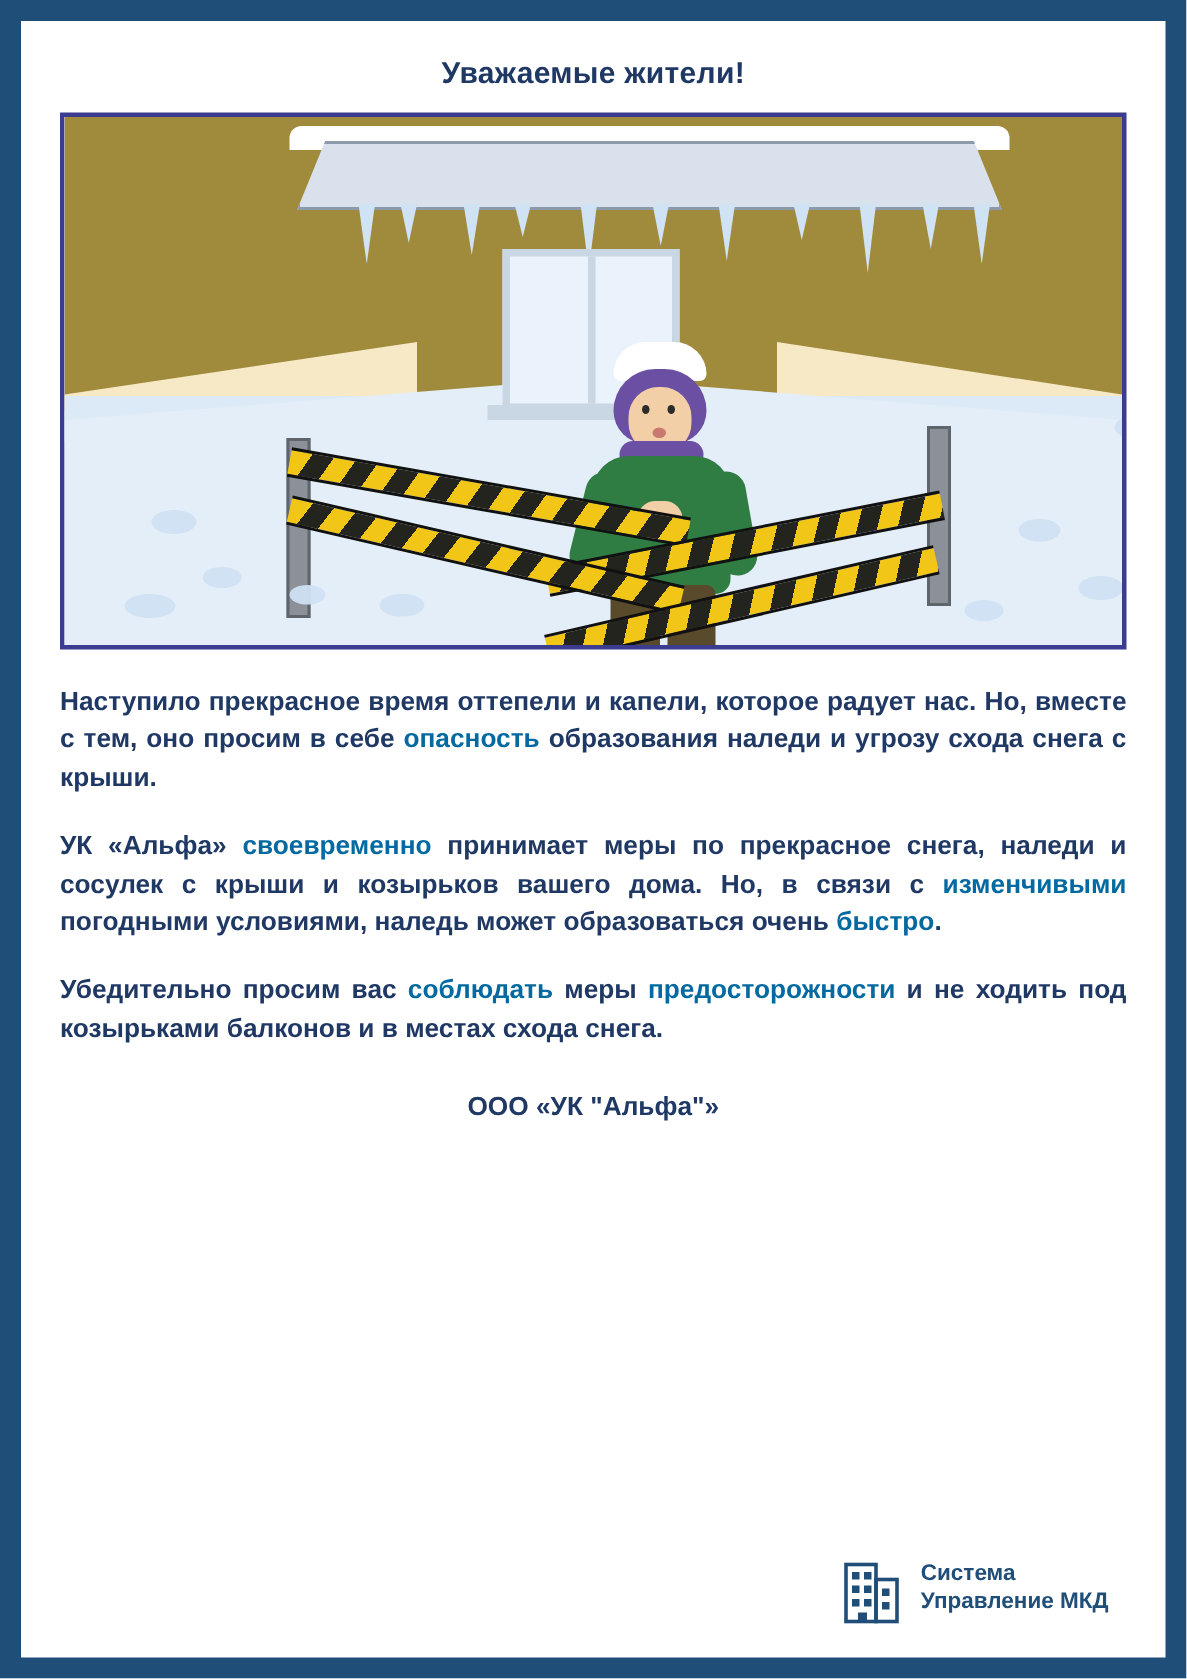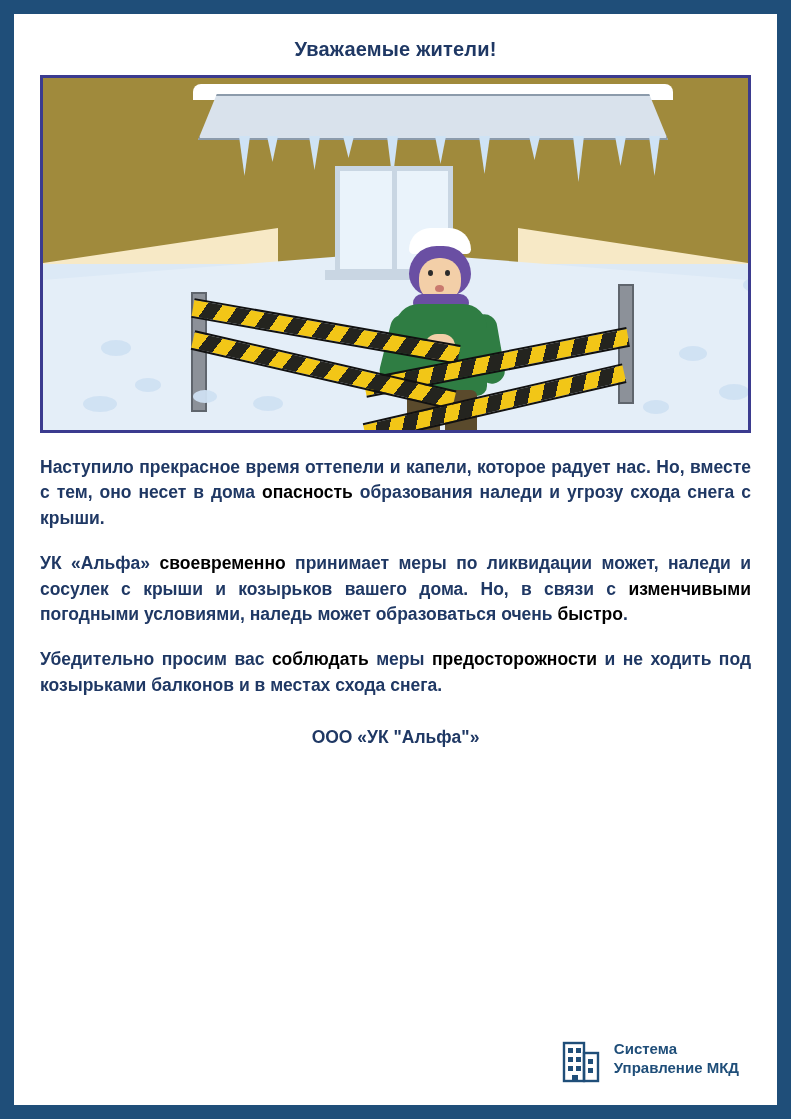--- a/index.html
+++ b/index.html
@@ -164,21 +164,21 @@
     color: #1f3864;
     font-size: 17.5px;
     font-weight: bold;
     line-height: 1.45;
   }
   .para {
     text-align: justify;
     margin: 0 0 20px 0;
   }
   .para.last { margin-bottom: 16px; }
-  .hl { color: #000000; }
+  .hl { color: #0369a1; }
   .signature {
     text-align: center;
     margin-top: 26px;
     color: #1f3864;
     font-size: 17.5px;
     font-weight: bold;
     line-height: 1.5;
   }
   
   .footer {
@@ -260,22 +260,22 @@
       <div class="snowpatch" style="left:150px;top:312px;width:24px;height:13px;"></div>
       <div class="snowpatch" style="left:210px;top:318px;width:30px;height:15px;"></div>
       <div class="snowpatch" style="left:636px;top:268px;width:28px;height:15px;"></div>
       <div class="snowpatch" style="left:676px;top:306px;width:30px;height:16px;"></div>
       <div class="snowpatch" style="left:600px;top:322px;width:26px;height:14px;"></div>
       <div class="snowpatch" style="left:700px;top:200px;width:24px;height:14px;"></div>
     </div>
   </div>
 
   <div class="content">
-    <p class="para"><span>Наступило прекрасное время оттепели и капели, которое радует нас. Но, вместе с тем, оно несет в дома </span><span class="hl">опасность</span><span> образования наледи и угрозу схода снега с крыши.</span></p>
-    <p class="para"><span>УК «Альфа» </span><span class="hl">своевременно</span><span> принимает меры по ликвидации может, наледи и сосулек с крыши и козырьков вашего дома. Но, в связи с </span><span class="hl">изменчивыми</span><span> погодными условиями, наледь может образоваться очень </span><span class="hl">быстро</span><span>.</span></p>
+    <p class="para"><span>Наступило прекрасное время оттепели и капели, которое радует нас. Но, вместе с тем, оно просим в себе </span><span class="hl">опасность</span><span> образования наледи и угрозу схода снега с крыши.</span></p>
+    <p class="para"><span>УК «Альфа» </span><span class="hl">своевременно</span><span> принимает меры по прекрасное снега, наледи и сосулек с крыши и козырьков вашего дома. Но, в связи с </span><span class="hl">изменчивыми</span><span> погодными условиями, наледь может образоваться очень </span><span class="hl">быстро</span><span>.</span></p>
     <p class="para last"><span>Убедительно просим вас </span><span class="hl">соблюдать</span><span> меры </span><span class="hl">предосторожности</span><span> и не ходить под козырьками балконов и в местах схода снега.</span></p>
   </div>
 
   <div class="signature">
     <div>ООО «УК "Альфа"»</div>
   </div>
 
   <div class="footer">
     <svg width="46" height="48" viewBox="0 0 46 48">
       <rect x="6" y="8" width="20" height="38" fill="none" stroke="#1f4e79" stroke-width="2.4"></rect>

